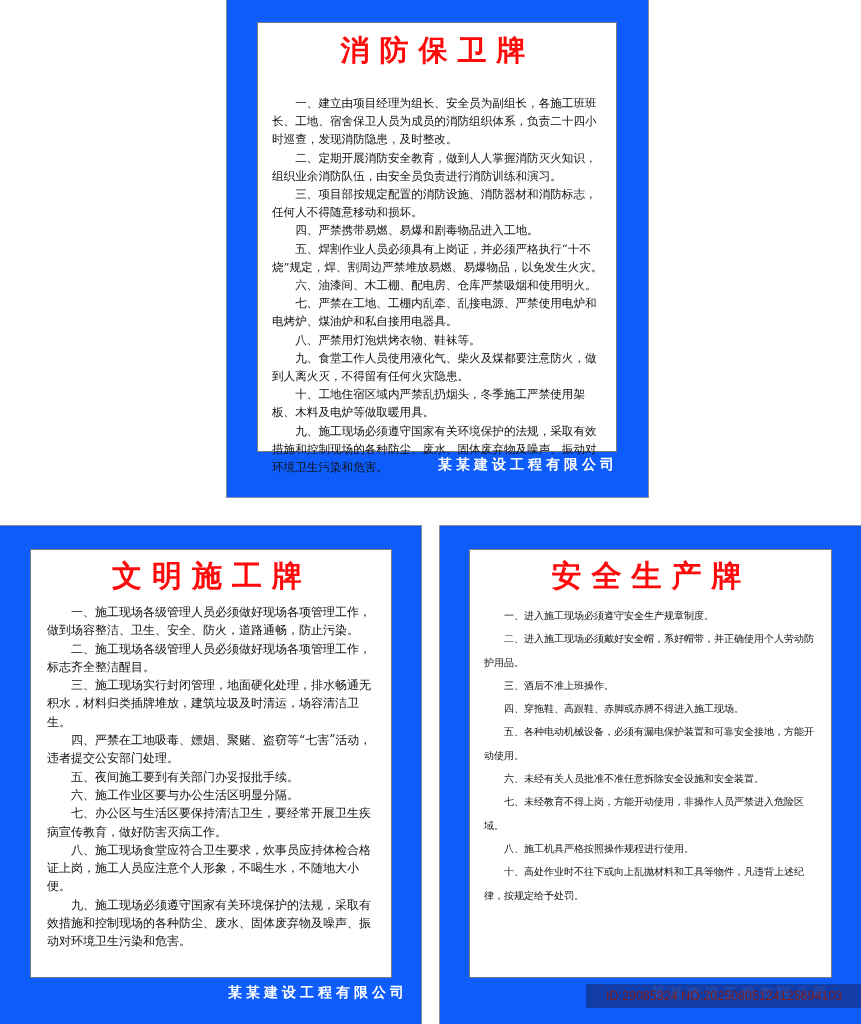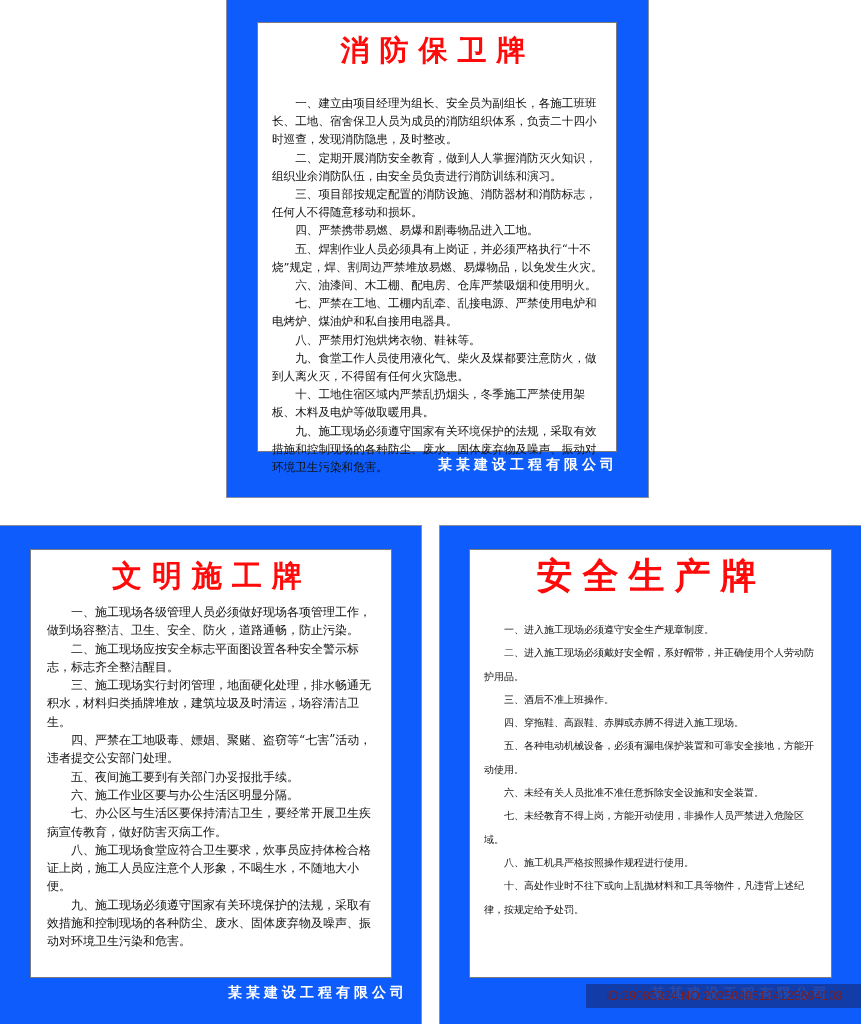--- a/index.html
+++ b/index.html
@@ -35,21 +35,21 @@
     #fire .company { right: 30px; top: 456px; font-size: 14px; }
     
     #civil { left: 0; top: 526px; width: 421px; height: 498px; }
     #civil .inner { left: 30px; top: 23px; width: 362px; height: 429px; padding: 6px 14px 0 16px; }
     #civil .title { font-size: 30px; line-height: 36px; margin-top: 2px; margin-bottom: 9px; }
     #civil .rules { font-size: 12px; line-height: 18.3px; }
     #civil .company { left: 228px; top: 458px; font-size: 14px; }
     
     #safety { left: 440px; top: 526px; width: 421px; height: 498px; }
     #safety .inner { left: 29px; top: 23px; width: 363px; height: 429px; padding: 6px 12px 0 14px; }
-    #safety .title { font-size: 36px; line-height: 36px; margin-top: 2px; margin-bottom: 24px; }
+    #safety .title { font-size: 30px; line-height: 36px; margin-top: 2px; margin-bottom: 10px; }
     #safety .rules { font-size: 10px; line-height: 23.3px; }
     #safety .company { right: 30px; top: 459px; font-size: 14px; color: rgba(255,255,255,0.35); }
     
     .wm-logo {
       position: absolute; left: 22px; top: 1032px; color: #ffffff;
       font-weight: bold; font-size: 20px; font-family: "DejaVu Sans", sans-serif;
     }
     .wm-url { margin-left: 8px; font-size: 21px; letter-spacing: 0.5px; }
     .wm-id {
       position: absolute; left: 586px; top: 984px; width: 280px; height: 24px;
@@ -79,21 +79,21 @@
     </div>
   </div>
   <div class="company">某某建设工程有限公司</div>
 </div>
 
 <div class="board" id="civil">
   <div class="inner">
     <div class="title">文明施工牌</div>
     <div class="rules">
       <p class="rule">一、施工现场各级管理人员必须做好现场各项管理工作，做到场容整洁、卫生、安全、防火，道路通畅，防止污染。</p>
-      <p class="rule">二、施工现场应按安全标志平面图设置各种安全警示标志，标志齐全整洁醒目。</p>
+      <p class="rule">二、施工现场各级管理人员必须做好现场各项管理工作，标志齐全整洁醒目。</p>
       <p class="rule">三、施工现场实行封闭管理，地面硬化处理，排水畅通无积水，材料归类插牌堆放，建筑垃圾及时清运，场容清洁卫生。</p>
       <p class="rule">四、严禁在工地吸毒、嫖娼、聚赌、盗窃等“七害”活动，违者提交公安部门处理。</p>
       <p class="rule">五、夜间施工要到有关部门办妥报批手续。</p>
       <p class="rule">六、施工作业区要与办公生活区明显分隔。</p>
       <p class="rule">七、办公区与生活区要保持清洁卫生，要经常开展卫生疾病宣传教育，做好防害灭病工作。</p>
       <p class="rule">八、施工现场食堂应符合卫生要求，炊事员应持体检合格证上岗，施工人员应注意个人形象，不喝生水，不随地大小便。</p>
       <p class="rule">九、施工现场必须遵守国家有关环境保护的法规，采取有效措施和控制现场的各种防尘、废水、固体废弃物及噪声、振动对环境卫生污染和危害。</p>
     </div>
   </div>
   <div class="company">某某建设工程有限公司</div>

